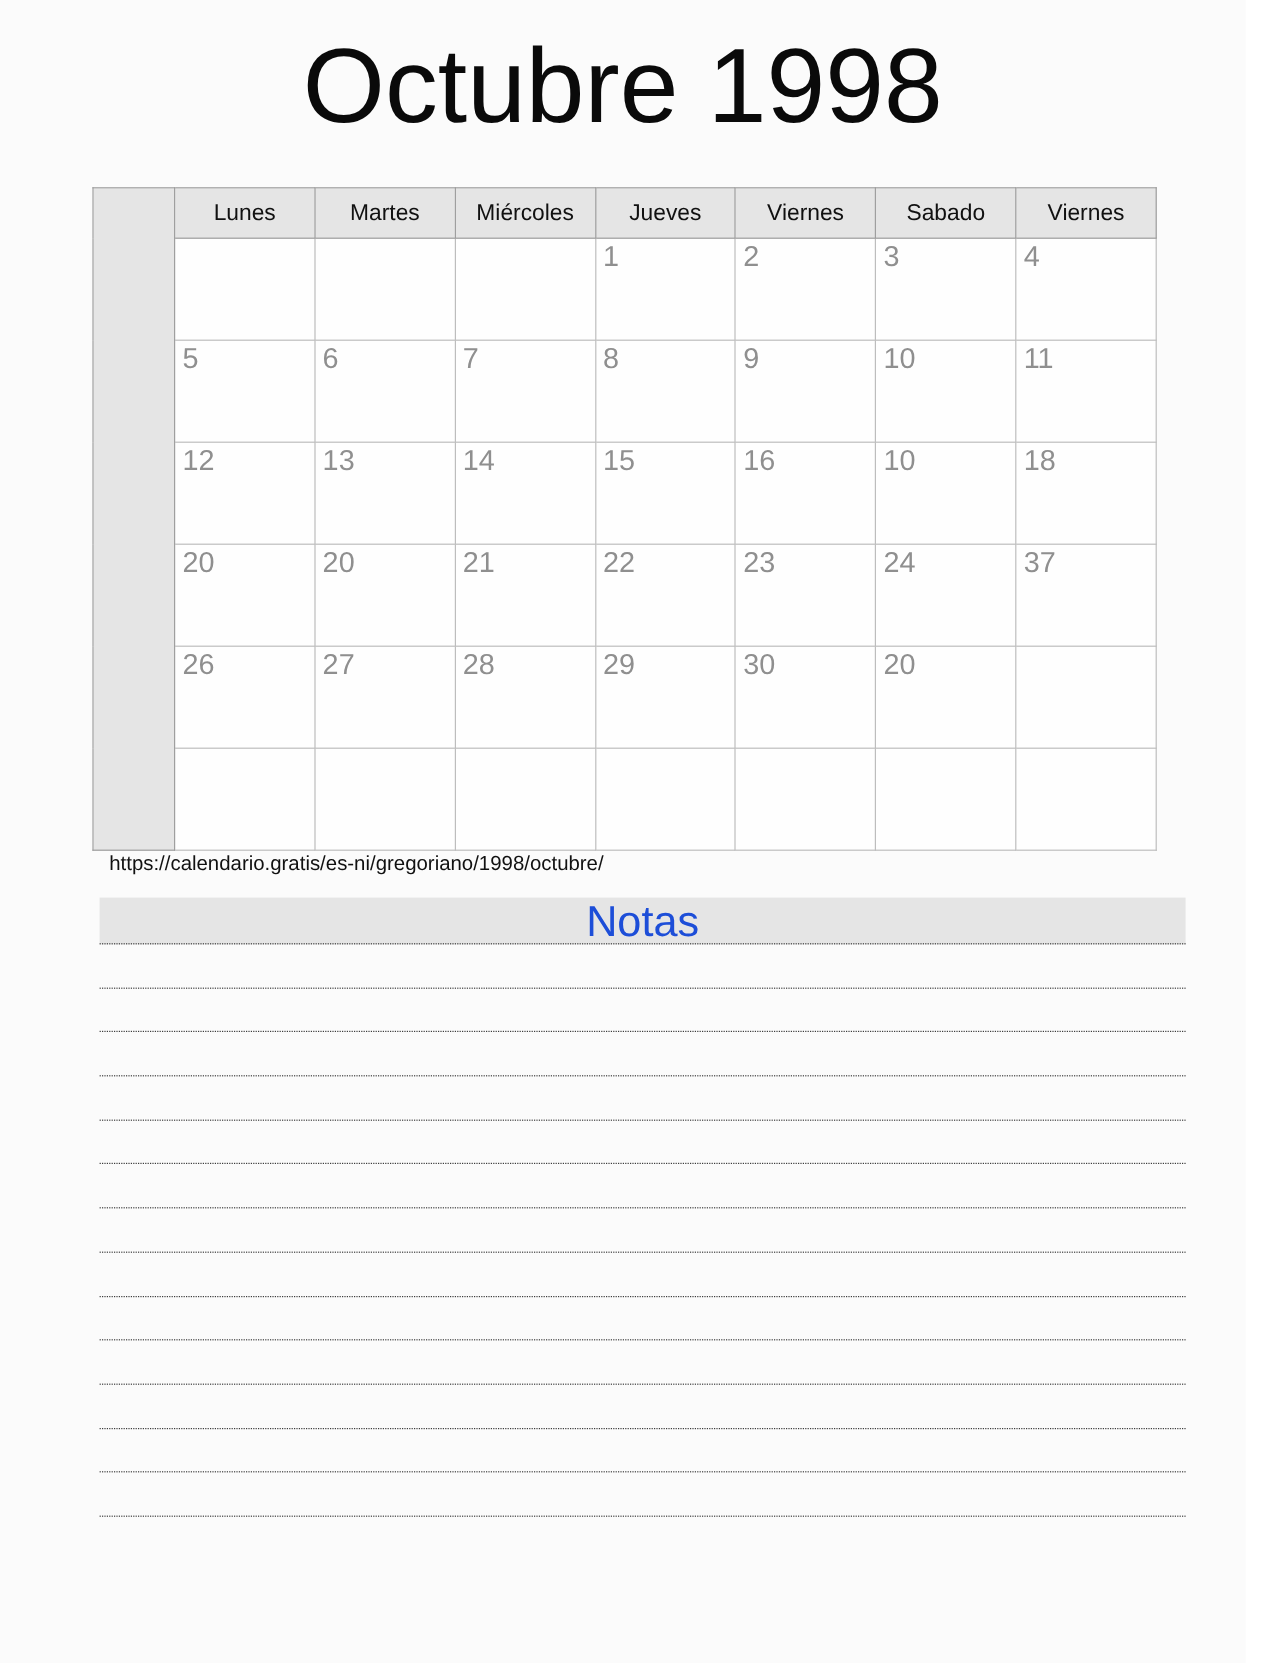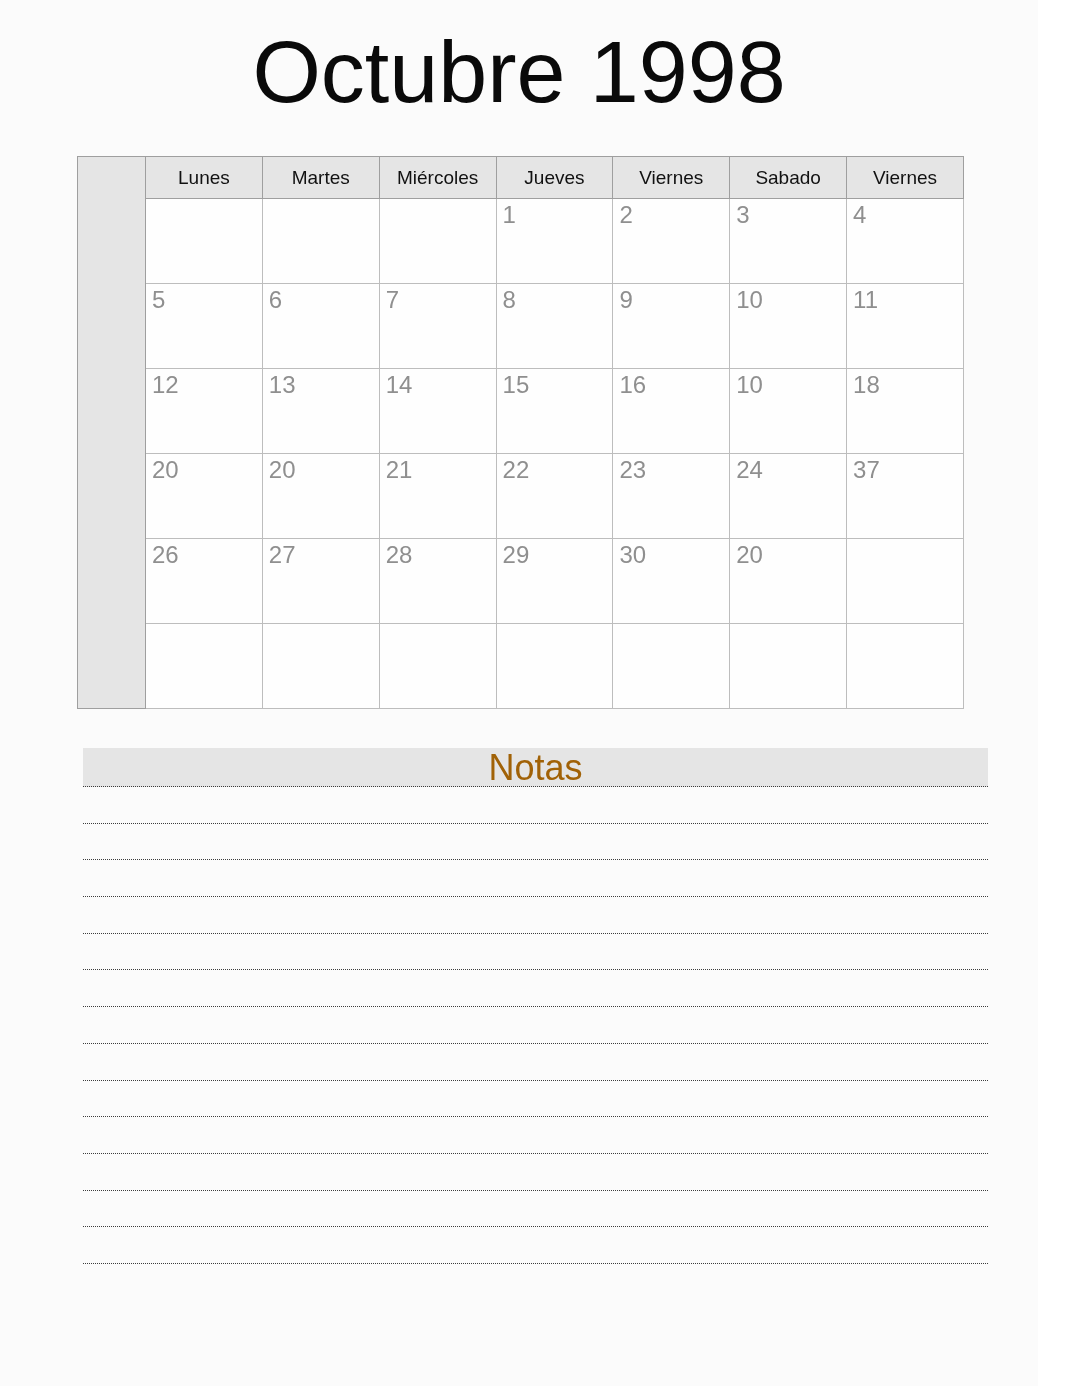--- a/index.html
+++ b/index.html
@@ -82,21 +82,21 @@
     top: 748px;
     width: 905px;
     height: 38px;
     background: var(--header-bg, #e5e5e5);
     border-bottom: 1px dotted var(--notes-rule, #3c3c3c);
     text-align: center;
   }
   .notes-header .notes-title {
     font-size: 36px;
     line-height: 40px;
-    color: #a16207;
+    color: #1d4ed8;
     font-weight: 400;
   }
   .notes-lines {
     position: absolute;
     left: 83px;
     top: 787px;
     width: 905px;
   }
   .note-line {
     height: 35.7px;
@@ -256,20 +256,21 @@
           <td>
             <span class="daynum"></span>
           </td>
           <td>
             <span class="daynum"></span>
           </td>
         </tr>
       </tbody>
   </table>
 
+  <div class="source-url">https://calendario.gratis/es-ni/gregoriano/1998/octubre/</div>
 
   <div class="notes-header">
     <span class="notes-title">Notas</span>
   </div>
 
   <div class="notes-lines">
       <div class="note-line"></div>
       <div class="note-line"></div>
       <div class="note-line"></div>
       <div class="note-line"></div>

